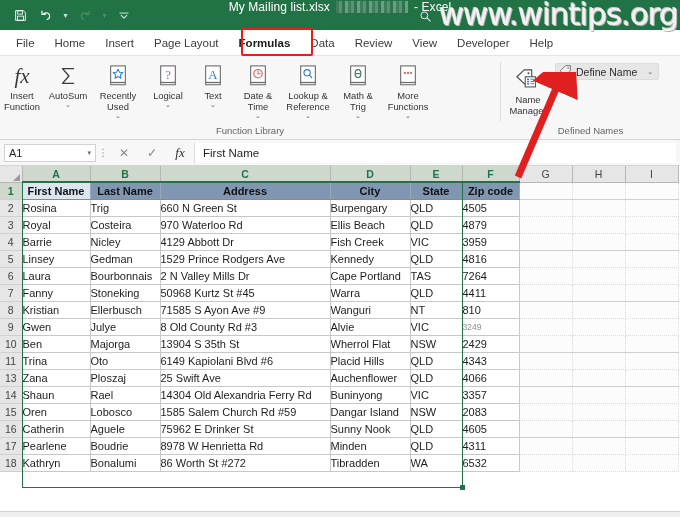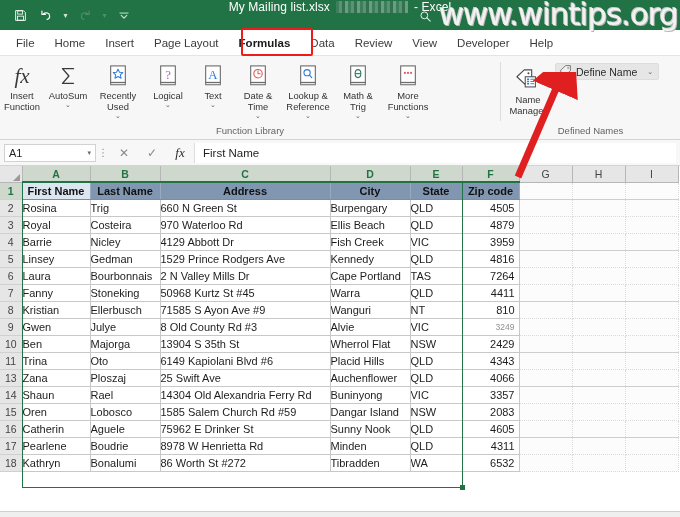--- a/index.html
+++ b/index.html
@@ -208,21 +208,21 @@
   }
   .cell.hdrrow {
     background:#8196b0;
     color:#111;
     font-weight:bold;
     text-align:center;
     border-right:1px solid #9aa9bd;
     border-bottom:1px solid #7a8da6;
   }
   .cell.hdrrow.a1 { background:#dce6f1; }
-  .cell.num { text-align:right; padding-right:4px; }
+  .cell.num { padding-right:4px; }
   .cell.small { font-size:8.5px; color:#8f8f8f; }
   .cell.empty {
     background:#fcfcfc;
     border-right:1px dotted #d9d9d9;
     border-bottom:1px dotted #d9d9d9;
   }
   .cell.empty.solidb { border-bottom:1px solid #cfcfcf; }
 
   
   .selbox {

